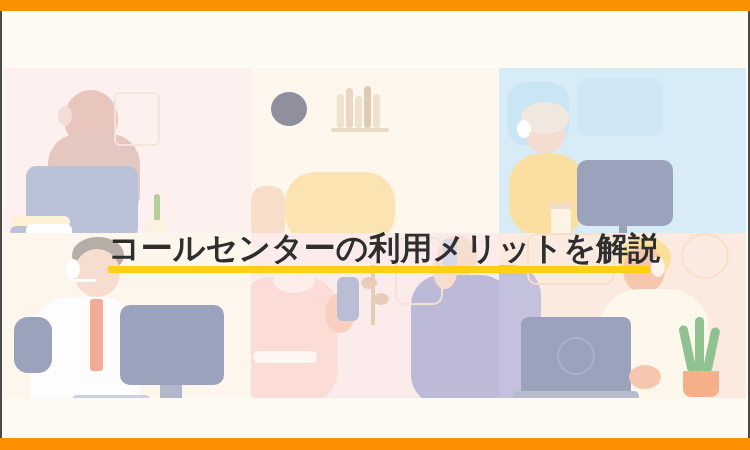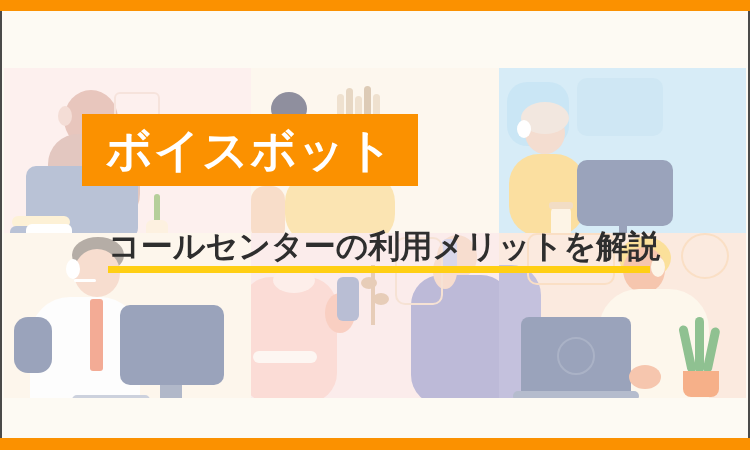--- a/index.html
+++ b/index.html
@@ -51,21 +51,21 @@
   }
   .hl-tail{
     position:absolute;left:432px;top:148px;
     font-size:27px;font-weight:700;color:#2e2e2e;letter-spacing:1px;white-space:nowrap;
     font-family:"DejaVu Sans","Liberation Sans",sans-serif;
     pointer-events:auto;
   }
   .sub-wrap{position:absolute;left:108px;top:232px;pointer-events:auto;}
   .sub-text{
     font-size:32px;font-weight:700;color:#2e2e2e;letter-spacing:0px;white-space:nowrap;line-height:1.05;
-    font-family:Liberation Mono, monospace;
+    font-family:Liberation Serif, serif;
   }
   .sub-underline{position:absolute;left:0px;top:34px;width:542px;height:7px;background:#ffcf14;}
 </style>
 </head>
 <body>
 
 <div class="stage">
 
   <div class="bar-top"></div>
   <div class="bar-bottom"></div>
@@ -160,23 +160,20 @@
       <div class="sh" style="left:184px;top:92px;width:9px;height:48px;background:#8fc191;border-radius:5px;transform:rotate(-12deg);"></div>
       <div class="sh" style="left:196px;top:84px;width:9px;height:56px;background:#8fc191;border-radius:5px;"></div>
       <div class="sh" style="left:208px;top:94px;width:9px;height:46px;background:#8fc191;border-radius:5px;transform:rotate(12deg);"></div>
       <div class="sh" style="left:184px;top:138px;width:36px;height:26px;background:#f6b089;border-radius:0 0 8px 8px;"></div>
 
     </div>
   </div>
 
   <div class="headline">
 
-    <div class="hl-box">
-      <span>ボイスボット</span>
-    </div>
 
 
     <div class="sub-wrap">
       <div class="sub-text">コールセンターの利用メリットを解説</div>
       <div class="sub-underline"></div>
     </div>
 
   </div>
 </div>
 

